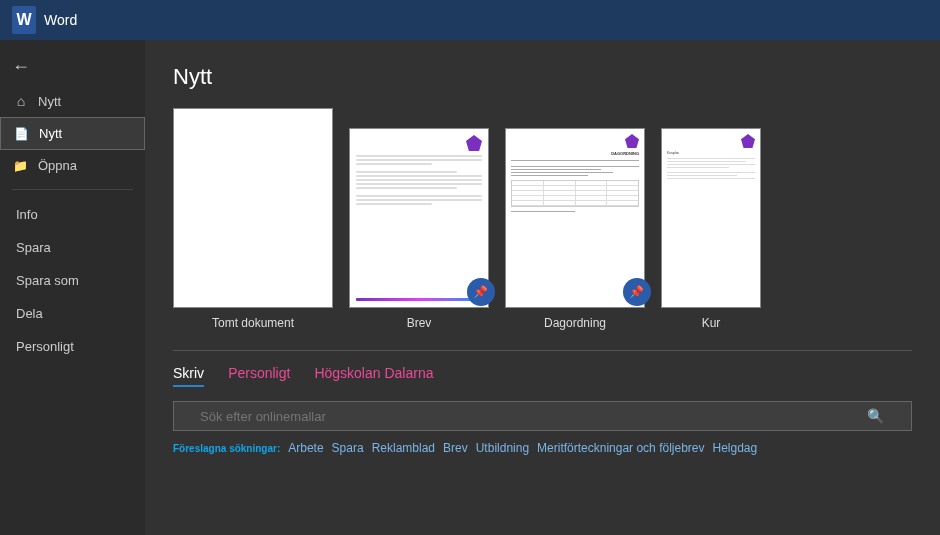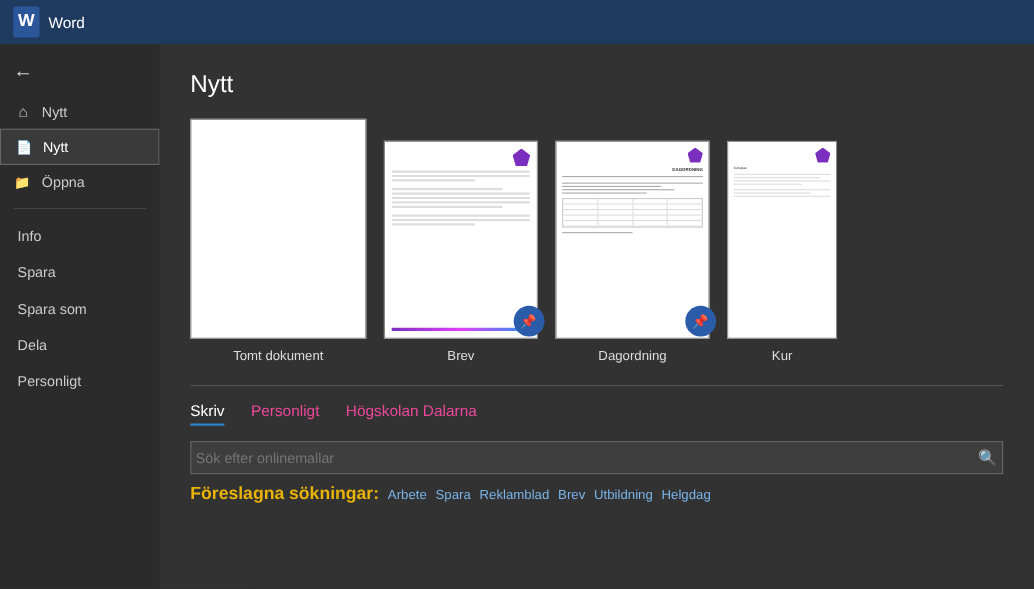--- a/index.html
+++ b/index.html
@@ -197,21 +197,21 @@
       color: #fff;
       border-bottom: 2px solid #2a82d0;
     }
 
     
     .search-container {
       display: flex;
       align-items: center;
       background: #3e3e3e;
       border: 1px solid #666;
-      padding: 6px 4px;
+      padding: 6px 26px;
       margin-bottom: 10px;
       width: 100%;
     }
 
     .search-input {
       flex: 1;
       background: transparent;
       border: none;
       outline: none;
       color: #ccc;
@@ -226,22 +226,22 @@
     
     .suggested-searches {
       display: flex;
       align-items: center;
       gap: 8px;
       flex-wrap: nowrap;
       overflow: hidden;
     }
 
     .suggested-label {
-      font-size: 16px;
-      color: #eab308;
+      font-size: 10px;
+      color: #0ea5e9;
       white-space: nowrap;
       font-weight: 600;
     }
 
     .suggested-link {
       font-size: 12px;
       color: #7ab4e8;
       cursor: pointer;
       white-space: nowrap;
     }
@@ -526,17 +526,18 @@
       <span class="search-icon">🔍</span>
     </div>
 
     <div class="suggested-searches">
       <span class="suggested-label">Föreslagna sökningar:</span>
       <span class="suggested-link">Arbete</span>
       <span class="suggested-link">Spara</span>
       <span class="suggested-link">Reklamblad</span>
       <span class="suggested-link">Brev</span>
       <span class="suggested-link">Utbildning</span>
+      <span class="suggested-link">Meritförteckningar och följebrev</span>
       <span class="suggested-link">Helgdag</span>
     </div>
 
   </div>
 </div>
 
 </body></html>

